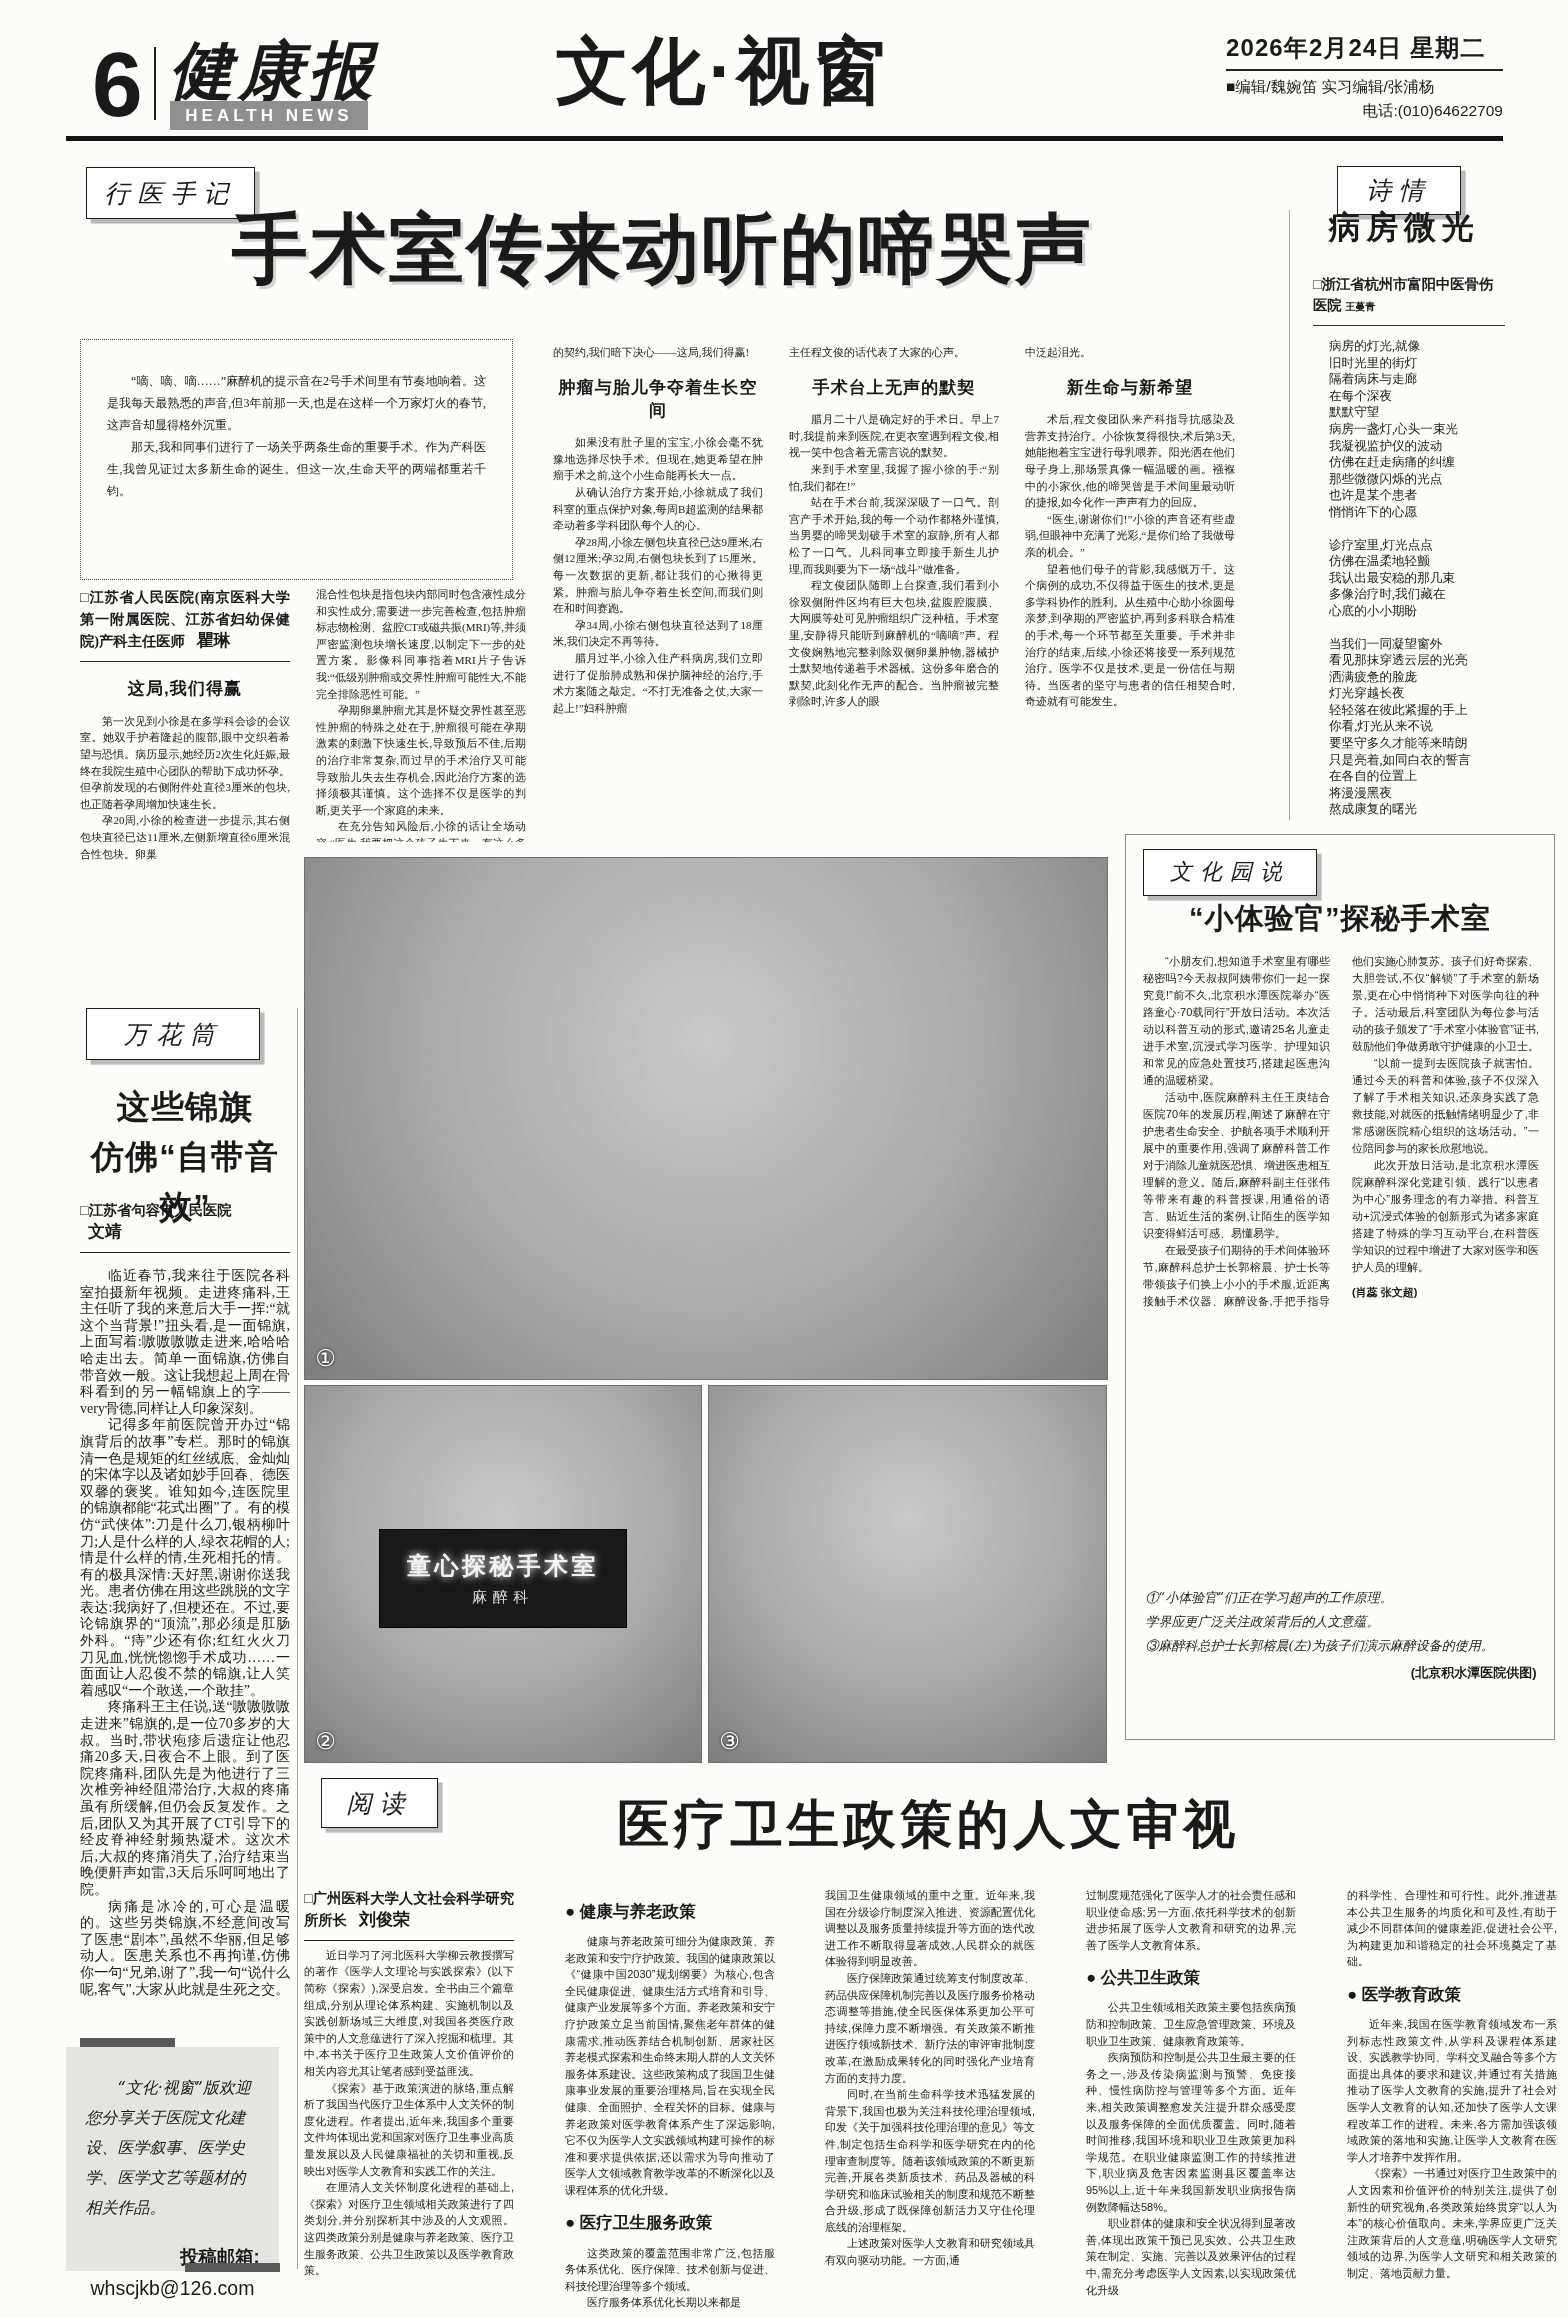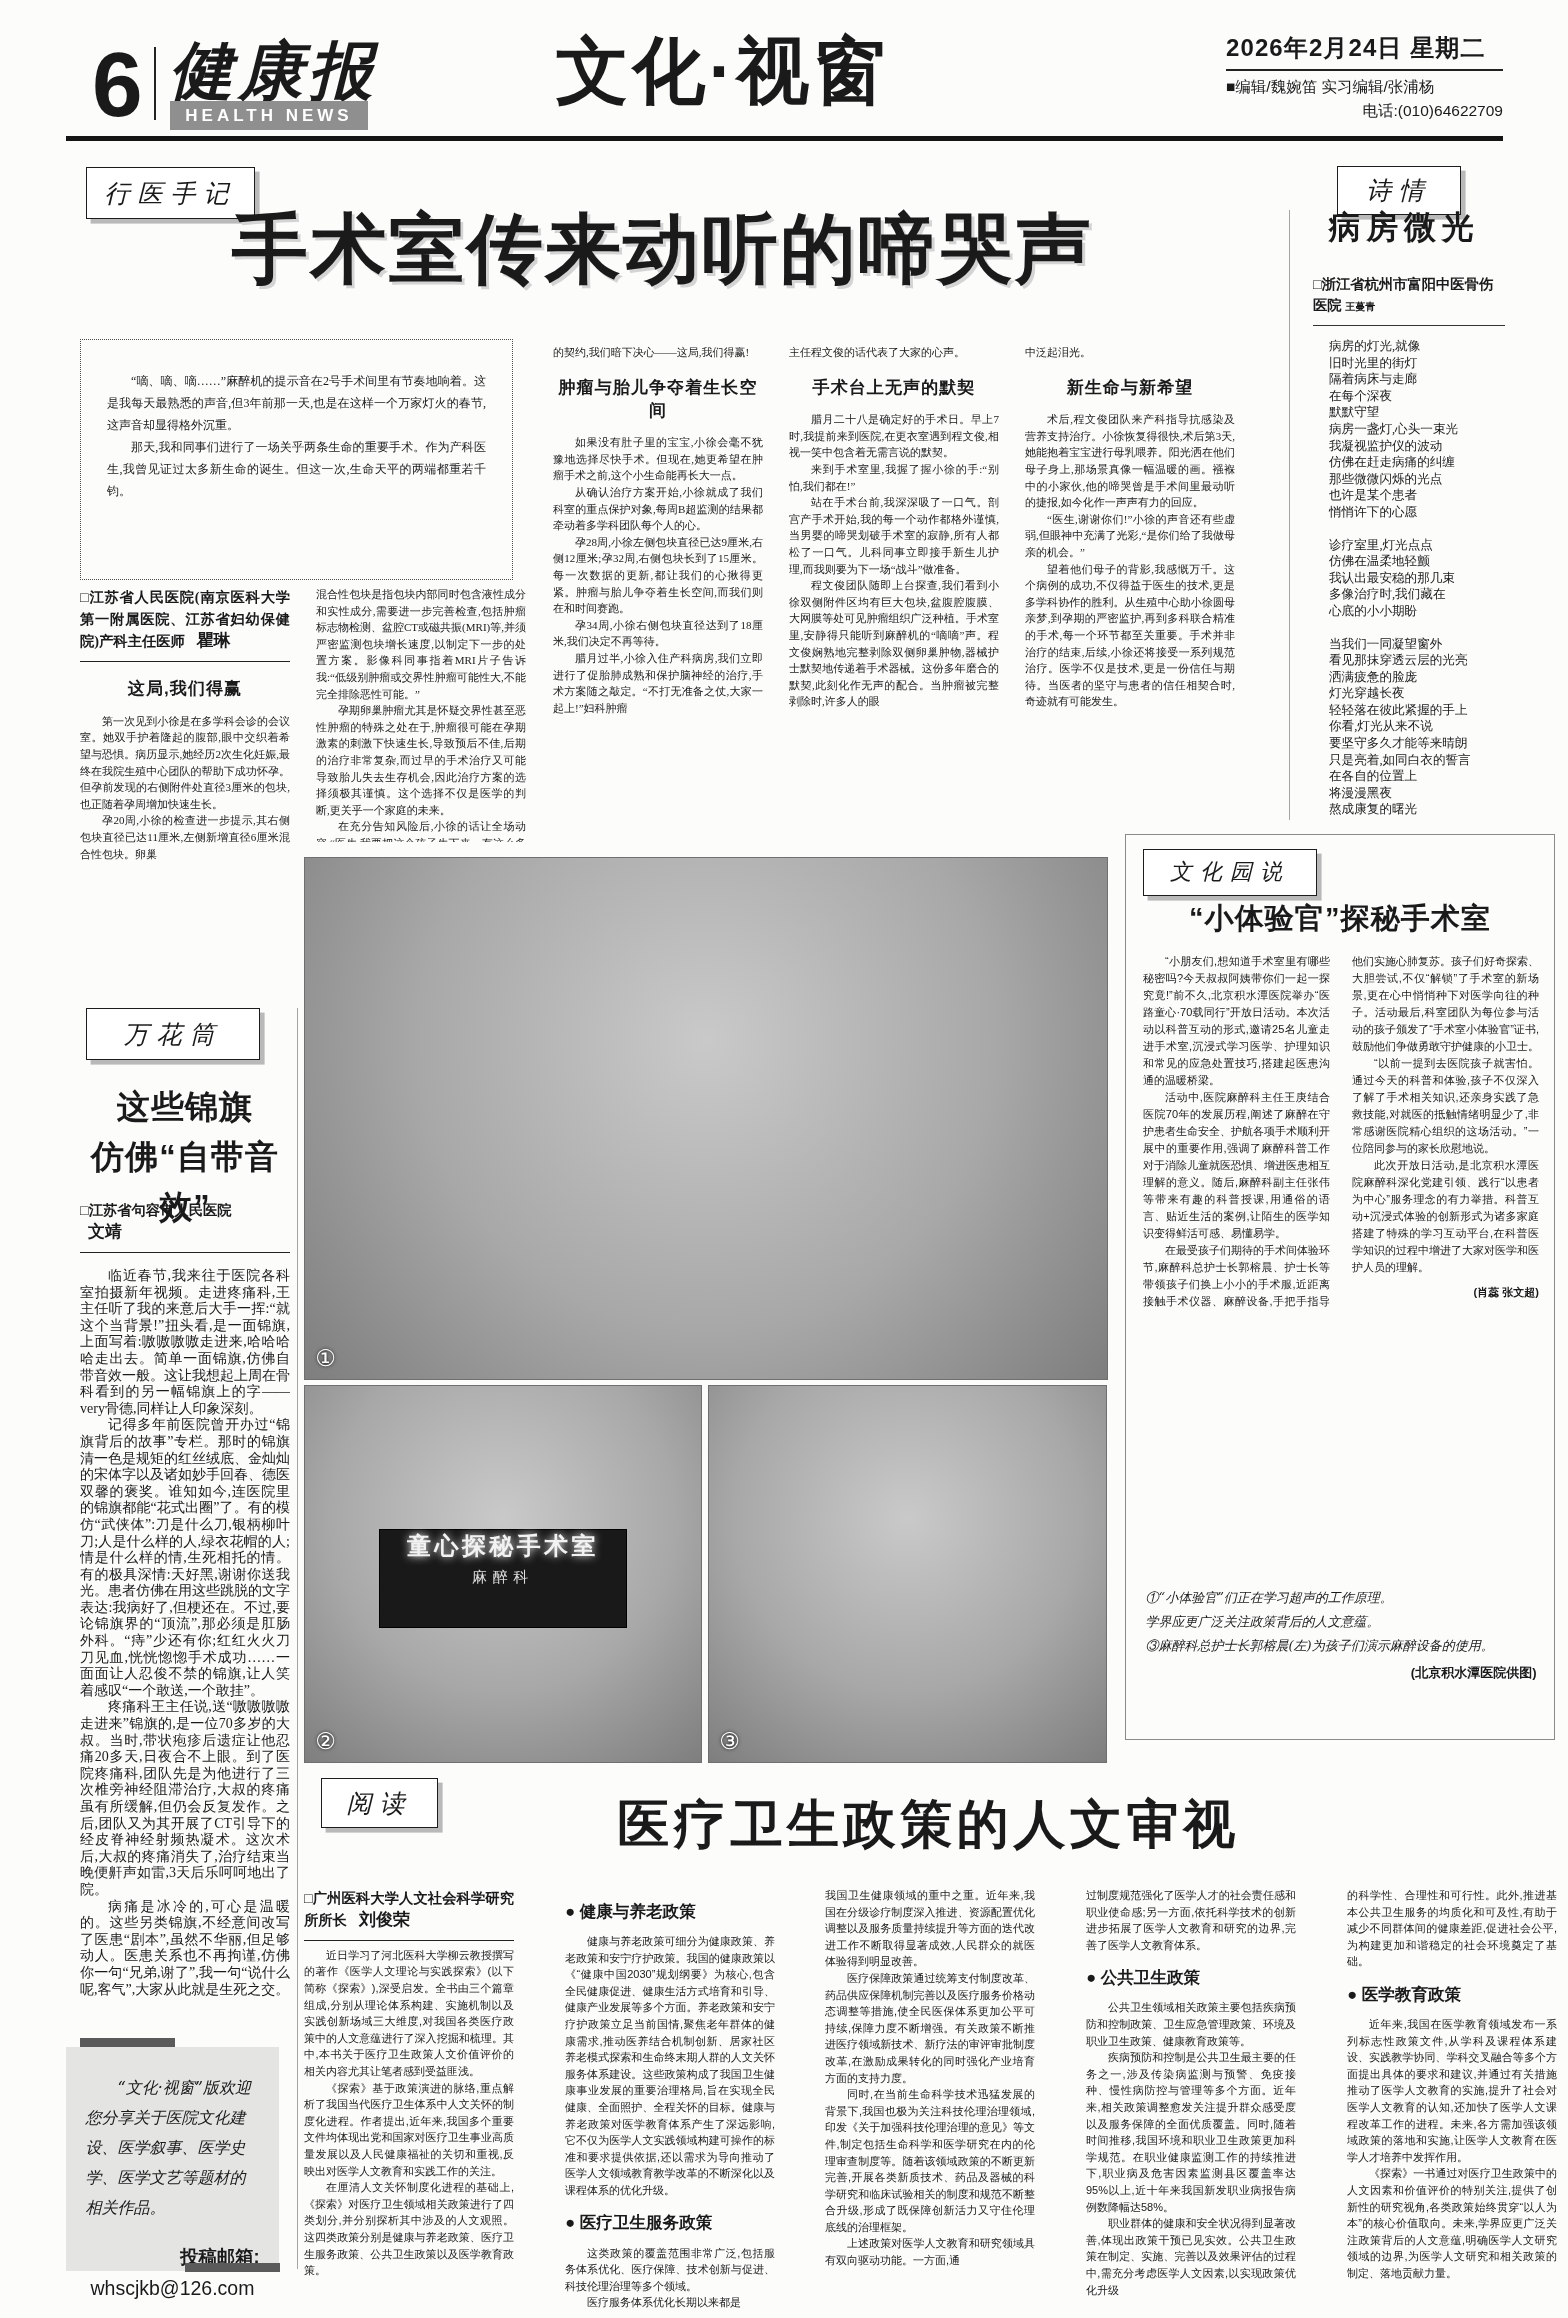--- a/index.html
+++ b/index.html
@@ -30,40 +30,40 @@
             text-shadow:2.9px 2.9px 0 #d4d4d4;}
   .intro-box{position:absolute;left:80px;top:339px;width:433px;height:241px;border:1.7px dotted #4a4a4a;
              padding:30px 26px;box-sizing:border-box;font-size:12px;line-height:22px;text-align:justify;}
   .intro-box .blk{ text-indent:2em;}
   .mcol{position:absolute;width:210px;overflow:hidden;font-size:11px;line-height:16.6px;text-align:justify;}
   .blk-p{text-indent:2em;}
   .blk-pc{text-indent:0;}
   .blk-h{font:bold 17px "Liberation Sans","DejaVu Sans",sans-serif;text-align:center;
          margin:15px 0 12.6px 0;text-indent:0;letter-spacing:1.1px;}
   .blk-bh{font:bold 16.6px "Liberation Sans","DejaVu Sans",sans-serif;margin:13.8px 0 10.3px 0;text-indent:0;}
-  .blk-sig{text-align:right;margin-top:8px;font-weight:bold;text-indent:0;}
+  .blk-sig{text-align:left;margin-top:8px;font-weight:bold;text-indent:0;}
   .byline{font:bold 14.3px "Liberation Serif","DejaVu Serif",serif;line-height:22px;
           border-bottom:1.1px solid #222;padding-bottom:9.2px;margin-bottom:5.7px;}
   .byline .author{font-size:17px;margin-left:8px;}
   .vrule{position:absolute;width:0.6px;background:#a5a5a5;}
   
   .poem-title{position:absolute;left:1301px;top:206px;width:206px;text-align:center;
               font:bold 32px "Liberation Sans","DejaVu Sans",sans-serif;letter-spacing:5.7px;}
   .poem-byline{position:absolute;left:1313px;top:274px;width:192px;font:bold 14.3px "Liberation Serif",serif;
                line-height:20.6px;border-bottom:1.1px solid #333;padding-bottom:8px;}
   .poem-body{position:absolute;left:1329px;top:338px;width:183px;font-size:12.6px;line-height:16.6px;}
   .stanza{margin-bottom:16px;}
   
   .photo{position:absolute;border:0.6px solid #6f6f6f;box-sizing:border-box;
          background:radial-gradient(circle at 50% 35%, #c9c9c9 0%, #a8a8a8 55%, #7e7e7e 100%);}
   .photo-num{position:absolute;left:10.3px;bottom:8px;color:#fff;font:23px "DejaVu Sans",sans-serif;
              text-shadow:0 0 3.4px #000;}
   .screen-overlay{position:absolute;left:50%;top:38%;transform:translateX(-50%);width:246px;height:97px;
                   background:#191919;border:1.1px solid #000;display:flex;flex-direction:column;
-                  align-items:center;}
+                  align-items:center;justify-content:center;}
   .screen-overlay .l1{color:#f2f2f2;font:bold 24px "Liberation Sans",sans-serif;letter-spacing:3.4px;
                       text-shadow:0 0 8px #fff;}
   .screen-overlay .l2{color:#dedede;font:15px "Liberation Sans",sans-serif;letter-spacing:5.7px;margin-top:5.7px;}
   
   .culture-box{position:absolute;left:1125px;top:834px;width:430px;height:906px;
                border:0.6px solid #8a8a8a;background:#fcfcfb;box-sizing:border-box;}
   .culture-title{position:absolute;left:0;top:64px;width:100%;text-align:center;
                  font:bold 29px "Liberation Sans","DejaVu Sans",sans-serif;letter-spacing:1.1px;}
   .culture-cols{position:absolute;left:17px;top:118px;width:396px;height:616px;overflow:hidden;
                 columns:2;column-gap:22px;font-family:"Liberation Sans","DejaVu Sans",sans-serif;

